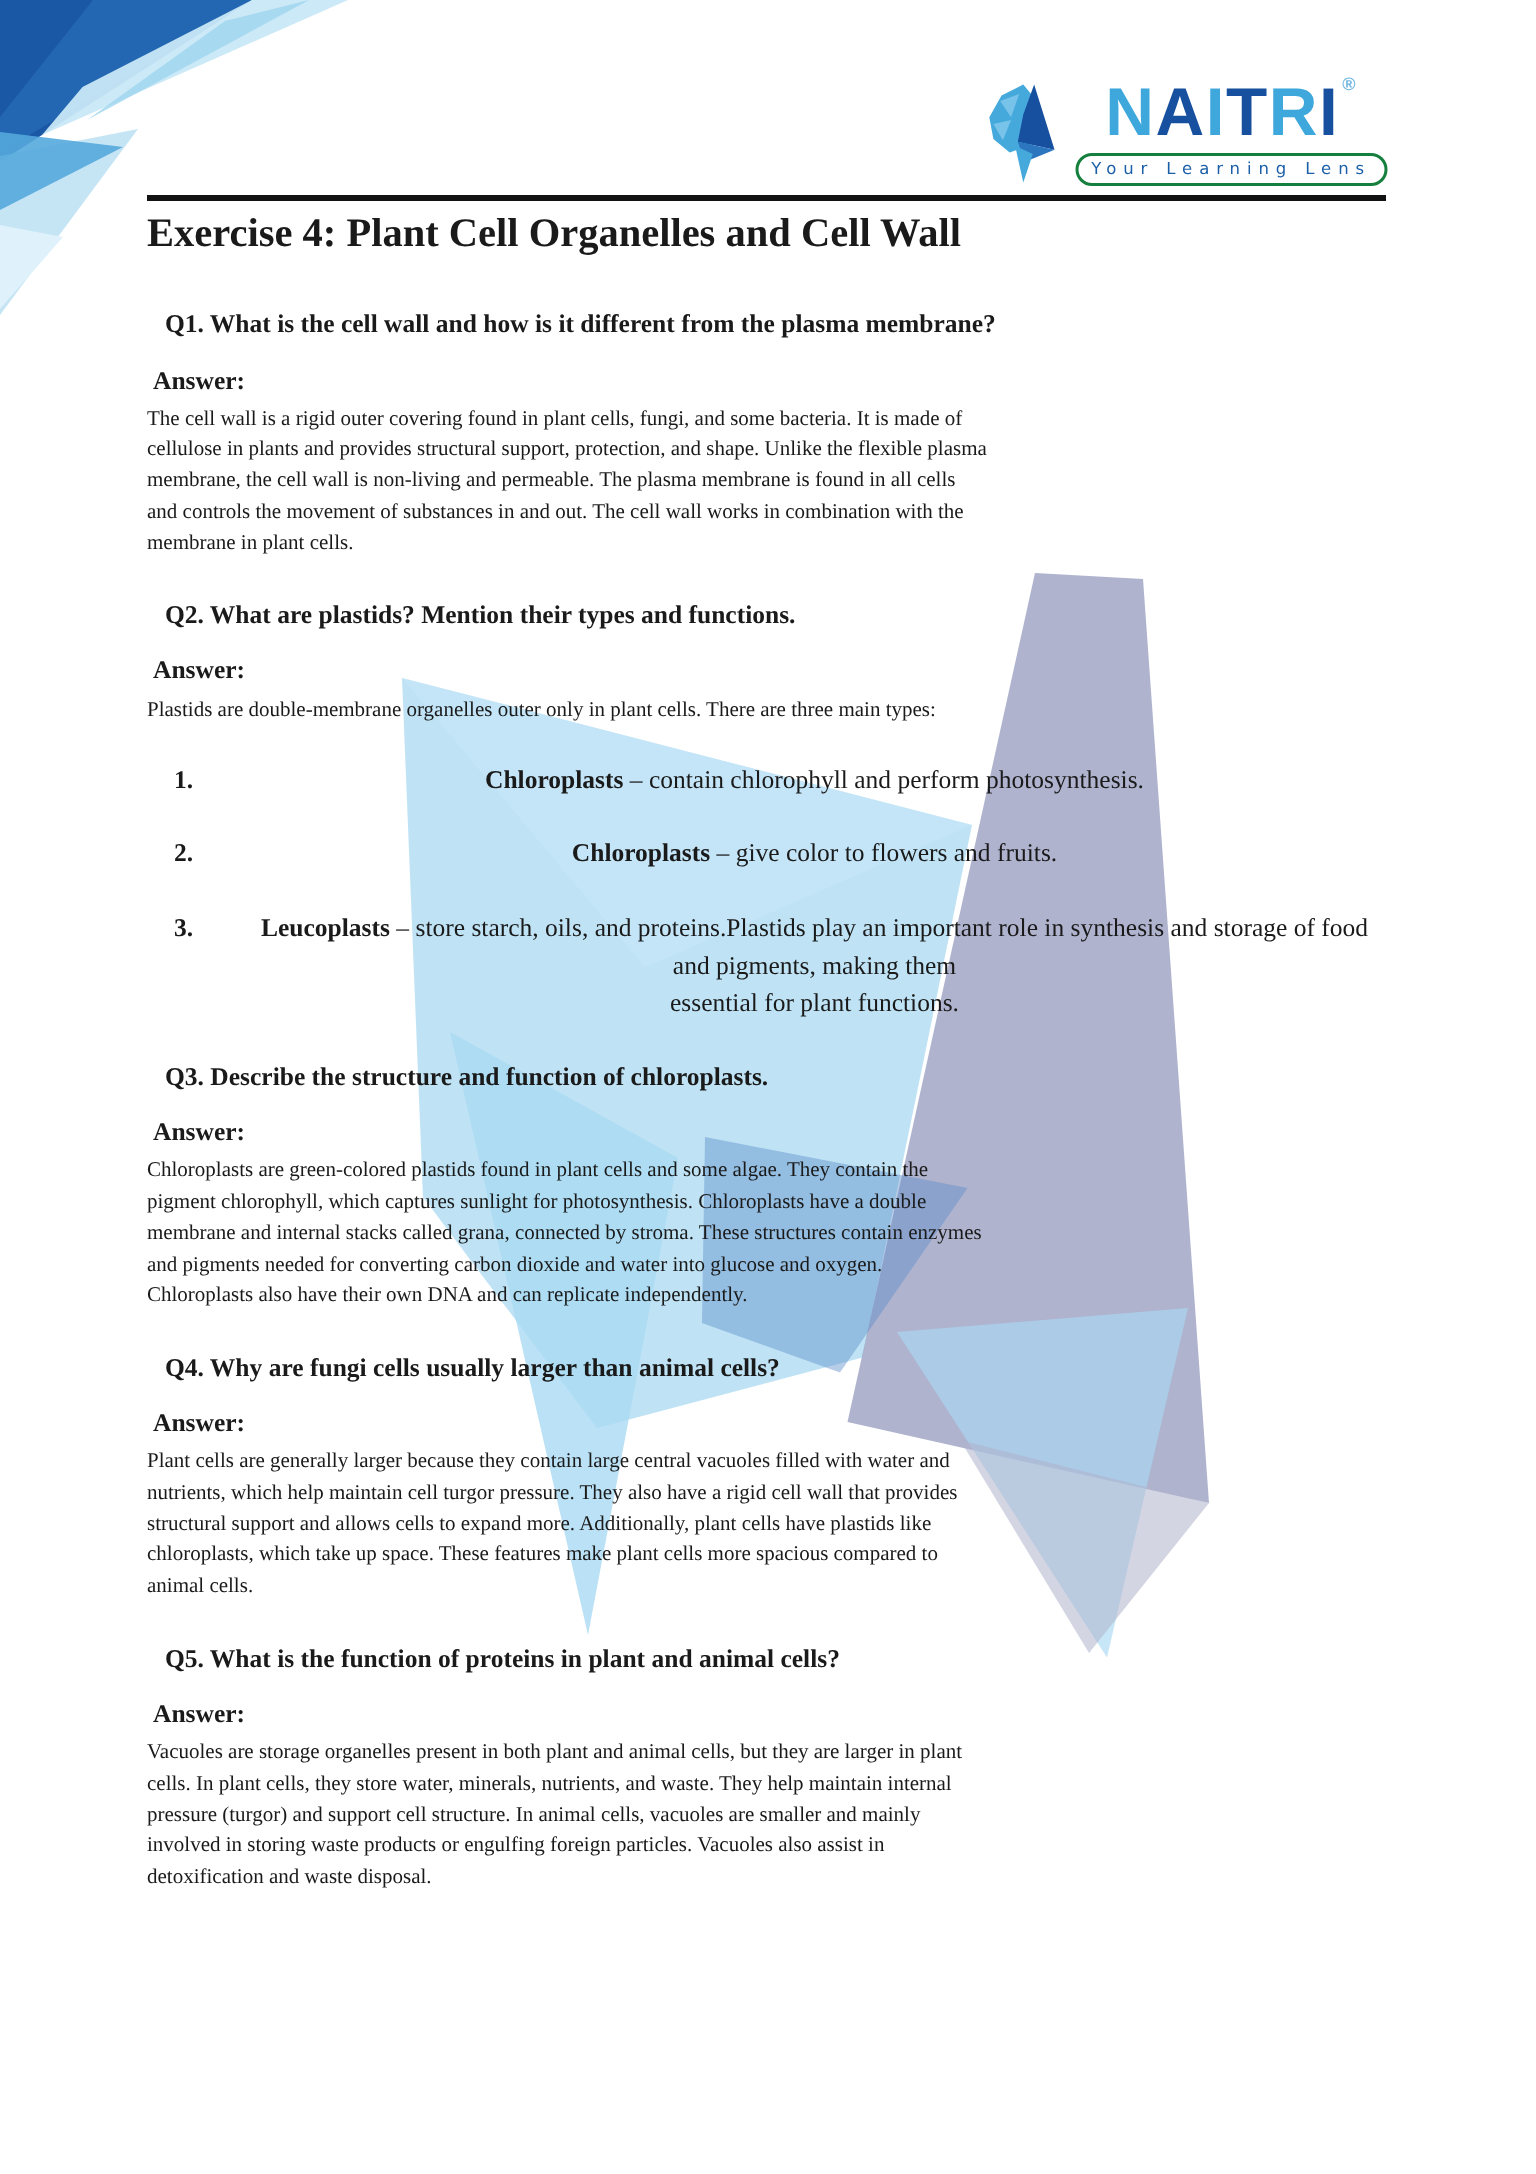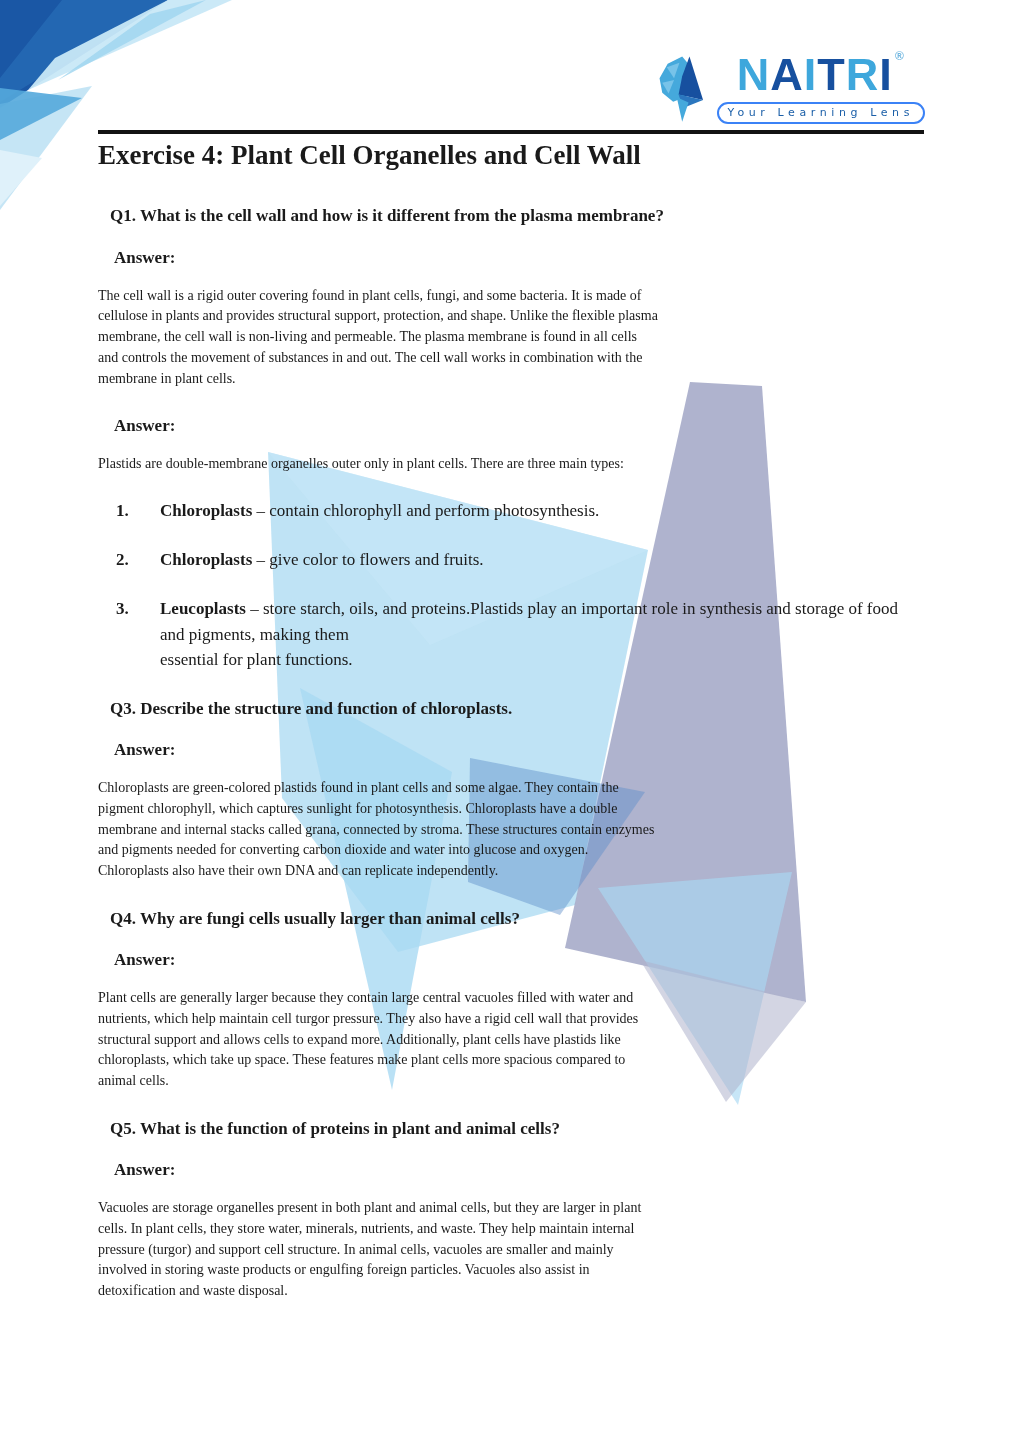--- a/index.html
+++ b/index.html
@@ -9,36 +9,36 @@
   .corner-svg{position:absolute;top:0;left:0;z-index:0;}
   .watermark-svg{position:absolute;top:0;left:0;z-index:0;pointer-events:none;}
   
   .header{position:absolute;top:52px;right:99px;z-index:2;display:flex;flex-direction:column;align-items:flex-end;}
   .brand-row{display:flex;align-items:flex-start;}
   .logo-mark{margin-right:4px;margin-top:2px;}
   .word-col{display:flex;flex-direction:column;align-items:center;}
   .wordmark{font-family:"Liberation Sans",sans-serif;font-weight:800;font-size:45px;line-height:1;
             letter-spacing:1px;display:flex;align-items:flex-start;}
   .reg{font-size:12px;line-height:1;margin-top:-2px;margin-left:2px;color:#6fb6e0;font-weight:700;}
-  .tagline-box{margin-top:5px;border:2px solid #3b82f6;border-radius:11px;padding:2px 9px 3px 9px;
+  .tagline-box{margin-top:5px;border:2px solid #15803d;border-radius:11px;padding:2px 9px 3px 9px;
                font-family:"DejaVu Sans",sans-serif;font-size:11px;letter-spacing:4.6px;
                color:#1b5fa8;white-space:nowrap;background:#ffffff;}
   .rule{position:absolute;top:130px;left:98px;width:826px;height:4px;background:#121212;z-index:2;}
   
   .content{position:absolute;left:98px;top:139px;width:828px;z-index:1;}
   .page-title{font-size:27px;font-weight:bold;margin:0 0 32px 0;line-height:1.2;}
   .qa{margin:0 0 24px 0;}
   .q-heading{font-weight:bold;font-size:17px;line-height:1.48;margin:12px;}
-  .answer-label{font-weight:bold;font-size:17px;line-height:1.48;margin:16px;}
+  .answer-label{font-weight:bold;font-size:17px;line-height:1.48;margin:4px;}
   .answer-text{font-size:14px;line-height:1.48;margin:0;white-space:pre-line;}
   .list{margin-top:23px;}
   .li-row{display:flex;margin:0 0 24px 0;font-size:17px;line-height:1.48;}
   .li-row:last-child{margin-bottom:0;}
   .li-num{width:62px;flex:0 0 62px;box-sizing:border-box;padding-left:18px;font-weight:bold;}
-  .li-body{flex:1;}
+  .li-body{flex:1;text-align:center;}
   .li-term{font-weight:bold;}
   .li-note{white-space:pre-line;}
 </style>
 </head>
 <body>
 
 <div class="page">
 
   <svg class="corner-svg" width="262" height="212" viewBox="0 0 262 212">
     <polygon points="0,0 168,0 0,108" fill="#1a57a5"></polygon>
@@ -95,20 +95,21 @@
       <p class="q-heading">Q1. What is the cell wall and how is it different from the plasma membrane?</p>
       <p class="answer-label">Answer:</p>
       <p class="answer-text">The cell wall is a rigid outer covering found in plant cells, fungi, and some bacteria. It is made of
 cellulose in plants and provides structural support, protection, and shape. Unlike the flexible plasma
 membrane, the cell wall is non-living and permeable. The plasma membrane is found in all cells
 and controls the movement of substances in and out. The cell wall works in combination with the
 membrane in plant cells.</p>
     </div>
 
     <div class="qa">
+      <p class="q-heading">Q2. What are plastids? Mention their types and functions.</p>
       <p class="answer-label">Answer:</p>
       <p class="answer-text">Plastids are double-membrane organelles outer only in plant cells. There are three main types:</p>
       <div class="list">
         <div class="li-row">
           <span class="li-num">1.</span>
           <span class="li-body"><span class="li-term">Chloroplasts</span><span> – contain chlorophyll and perform photosynthesis.</span></span>
         </div>
         <div class="li-row">
           <span class="li-num">2.</span>
           <span class="li-body"><span class="li-term">Chloroplasts</span><span> – give color to flowers and fruits.</span></span>

